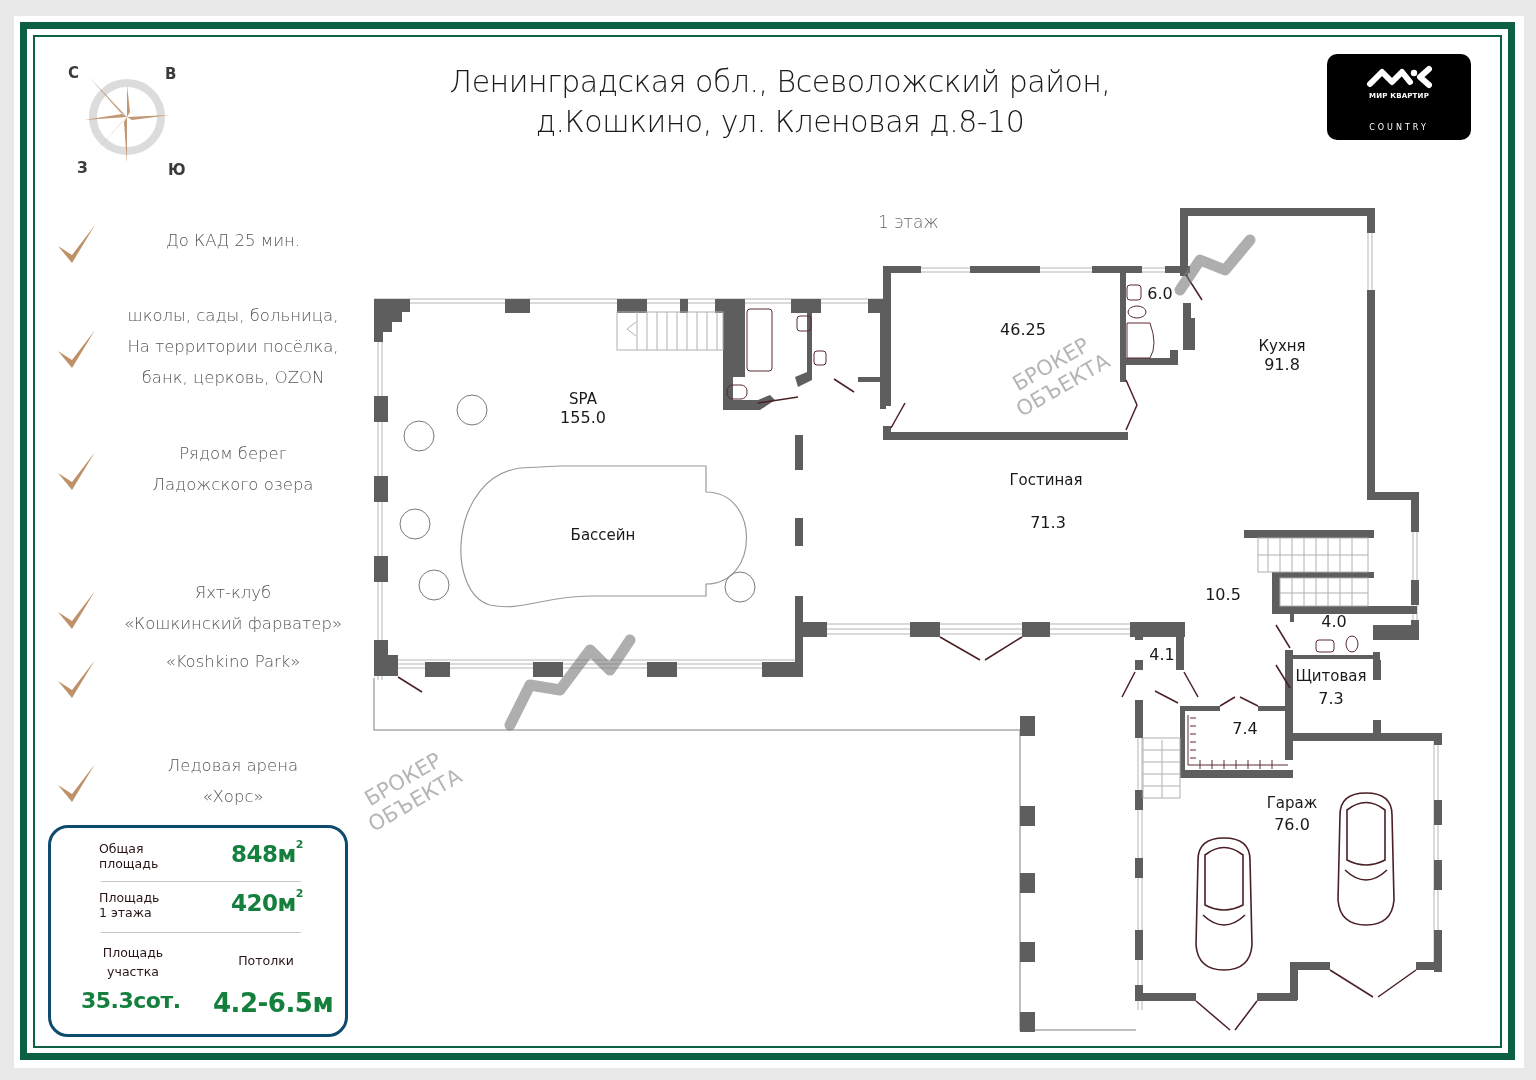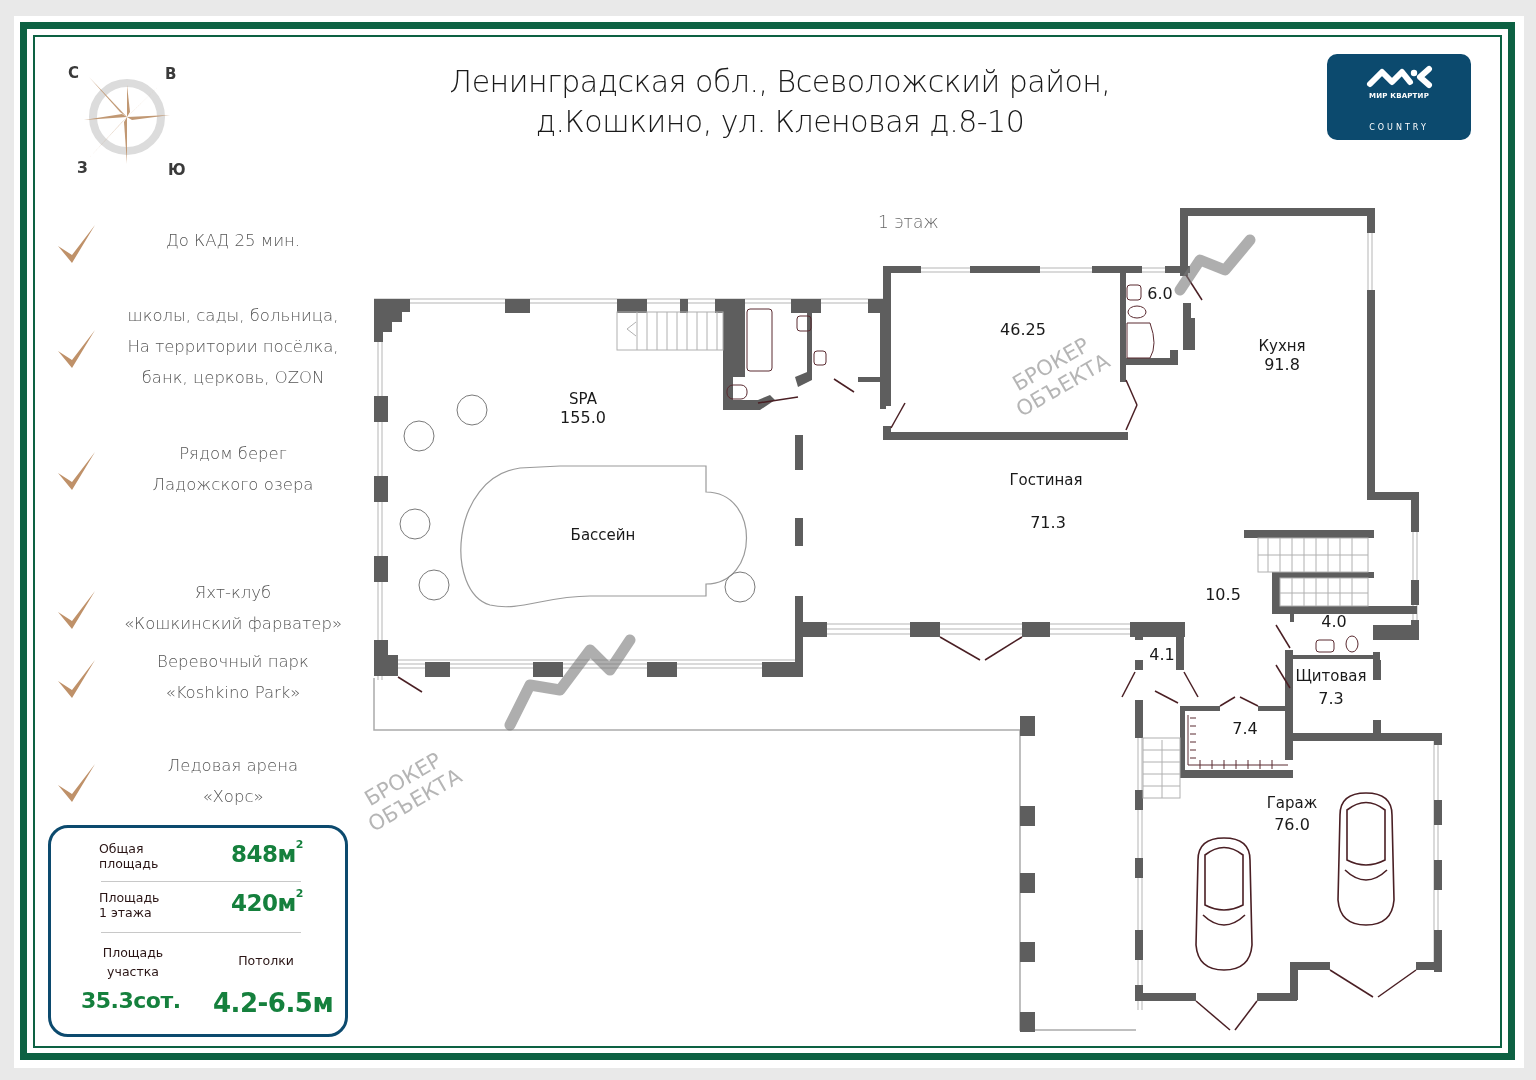--- a/index.html
+++ b/index.html
@@ -3,21 +3,21 @@
 <meta charset="utf-8">
 <style>
   html,body{margin:0;padding:0;}
   body{width:1536px;height:1080px;background:#e9e9e9;position:relative;overflow:hidden;font-family:"Liberation Sans",sans-serif;}
   .sheet{position:absolute;left:14px;top:16px;width:1510px;height:1052px;background:#ffffff;}
   .frame-outer{position:absolute;left:20px;top:22px;width:1495px;height:1038px;border:7px solid #0d6143;box-sizing:border-box;}
   .frame-inner{position:absolute;left:33px;top:35px;width:1469px;height:1013px;border:2px solid #0d6143;box-sizing:border-box;}
   .compass{position:absolute;left:60px;top:60px;width:140px;height:130px;}
   .compass .lbl{position:absolute;font-family:"DejaVu Sans",sans-serif;font-weight:bold;font-size:15px;color:#3a3a3a;}
   .title{position:absolute;left:420px;top:62px;width:720px;text-align:center;font-family:"DejaVu Sans",sans-serif;font-weight:300;font-size:30px;line-height:40px;color:#1a1a1a;letter-spacing:-0.5px;}
-  .logo{position:absolute;left:1327px;top:54px;width:144px;height:86px;background:#0c4a6e;border-radius:10px;color:#fff;}
+  .logo{position:absolute;left:1327px;top:54px;width:144px;height:86px;background:#000000;border-radius:10px;color:#fff;}
   .logo .mark{position:absolute;left:38px;top:10px;width:68px;height:26px;}
   .logo .brand{position:absolute;left:0;top:38px;width:100%;text-align:center;font-family:"DejaVu Sans",sans-serif;font-weight:bold;font-size:7px;letter-spacing:0.2px;}
   .logo .sub{position:absolute;left:0;top:69px;width:100%;text-align:center;font-family:"DejaVu Sans",sans-serif;font-size:8px;letter-spacing:3px;}
   .feature{position:absolute;left:55px;width:300px;}
   .feature .check{position:absolute;left:0;top:50%;margin-top:-24px;width:44px;height:48px;}
   .feature .txt{position:absolute;left:40px;width:276px;text-align:center;font-family:"DejaVu Sans",sans-serif;font-weight:300;font-size:16.5px;line-height:31px;color:#555;}
   .stats{position:absolute;left:48px;top:825px;width:300px;height:212px;border:3px solid #0c4a6e;border-radius:20px;box-sizing:border-box;background:#fff;}
   .stats .lab{position:absolute;font-family:"DejaVu Sans",sans-serif;font-size:12.5px;line-height:15px;color:#2a1515;}
   .stats .val{position:absolute;font-family:"DejaVu Sans",sans-serif;font-weight:bold;font-size:23px;color:#15803d;letter-spacing:-0.5px;}
   .stats .val sup{font-size:11px;vertical-align:top;position:relative;top:-3px;}
@@ -113,21 +113,20 @@
     <div>Яхт-клуб</div>
     <div>«Кошкинский фарватер»</div>
   </div>
 </div>
 
 <div class="feature" style="top:646px;height:64px;">
   <svg class="check" viewBox="0 0 44 48">
       <path d="M3,27 L17,44 L40,6 L17,36 Z" fill="#bf9169"></path>
     </svg>
   <div class="txt" style="top:0px;">
-    <div>Веревочный парк</div>
     <div>«Koshkino Park»</div>
   </div>
 </div>
 
 <div class="feature" style="top:750px;height:64px;">
   <svg class="check" viewBox="0 0 44 48">
       <path d="M3,27 L17,44 L40,6 L17,36 Z" fill="#bf9169"></path>
     </svg>
   <div class="txt" style="top:0px;">
     <div>Ледовая арена</div>

